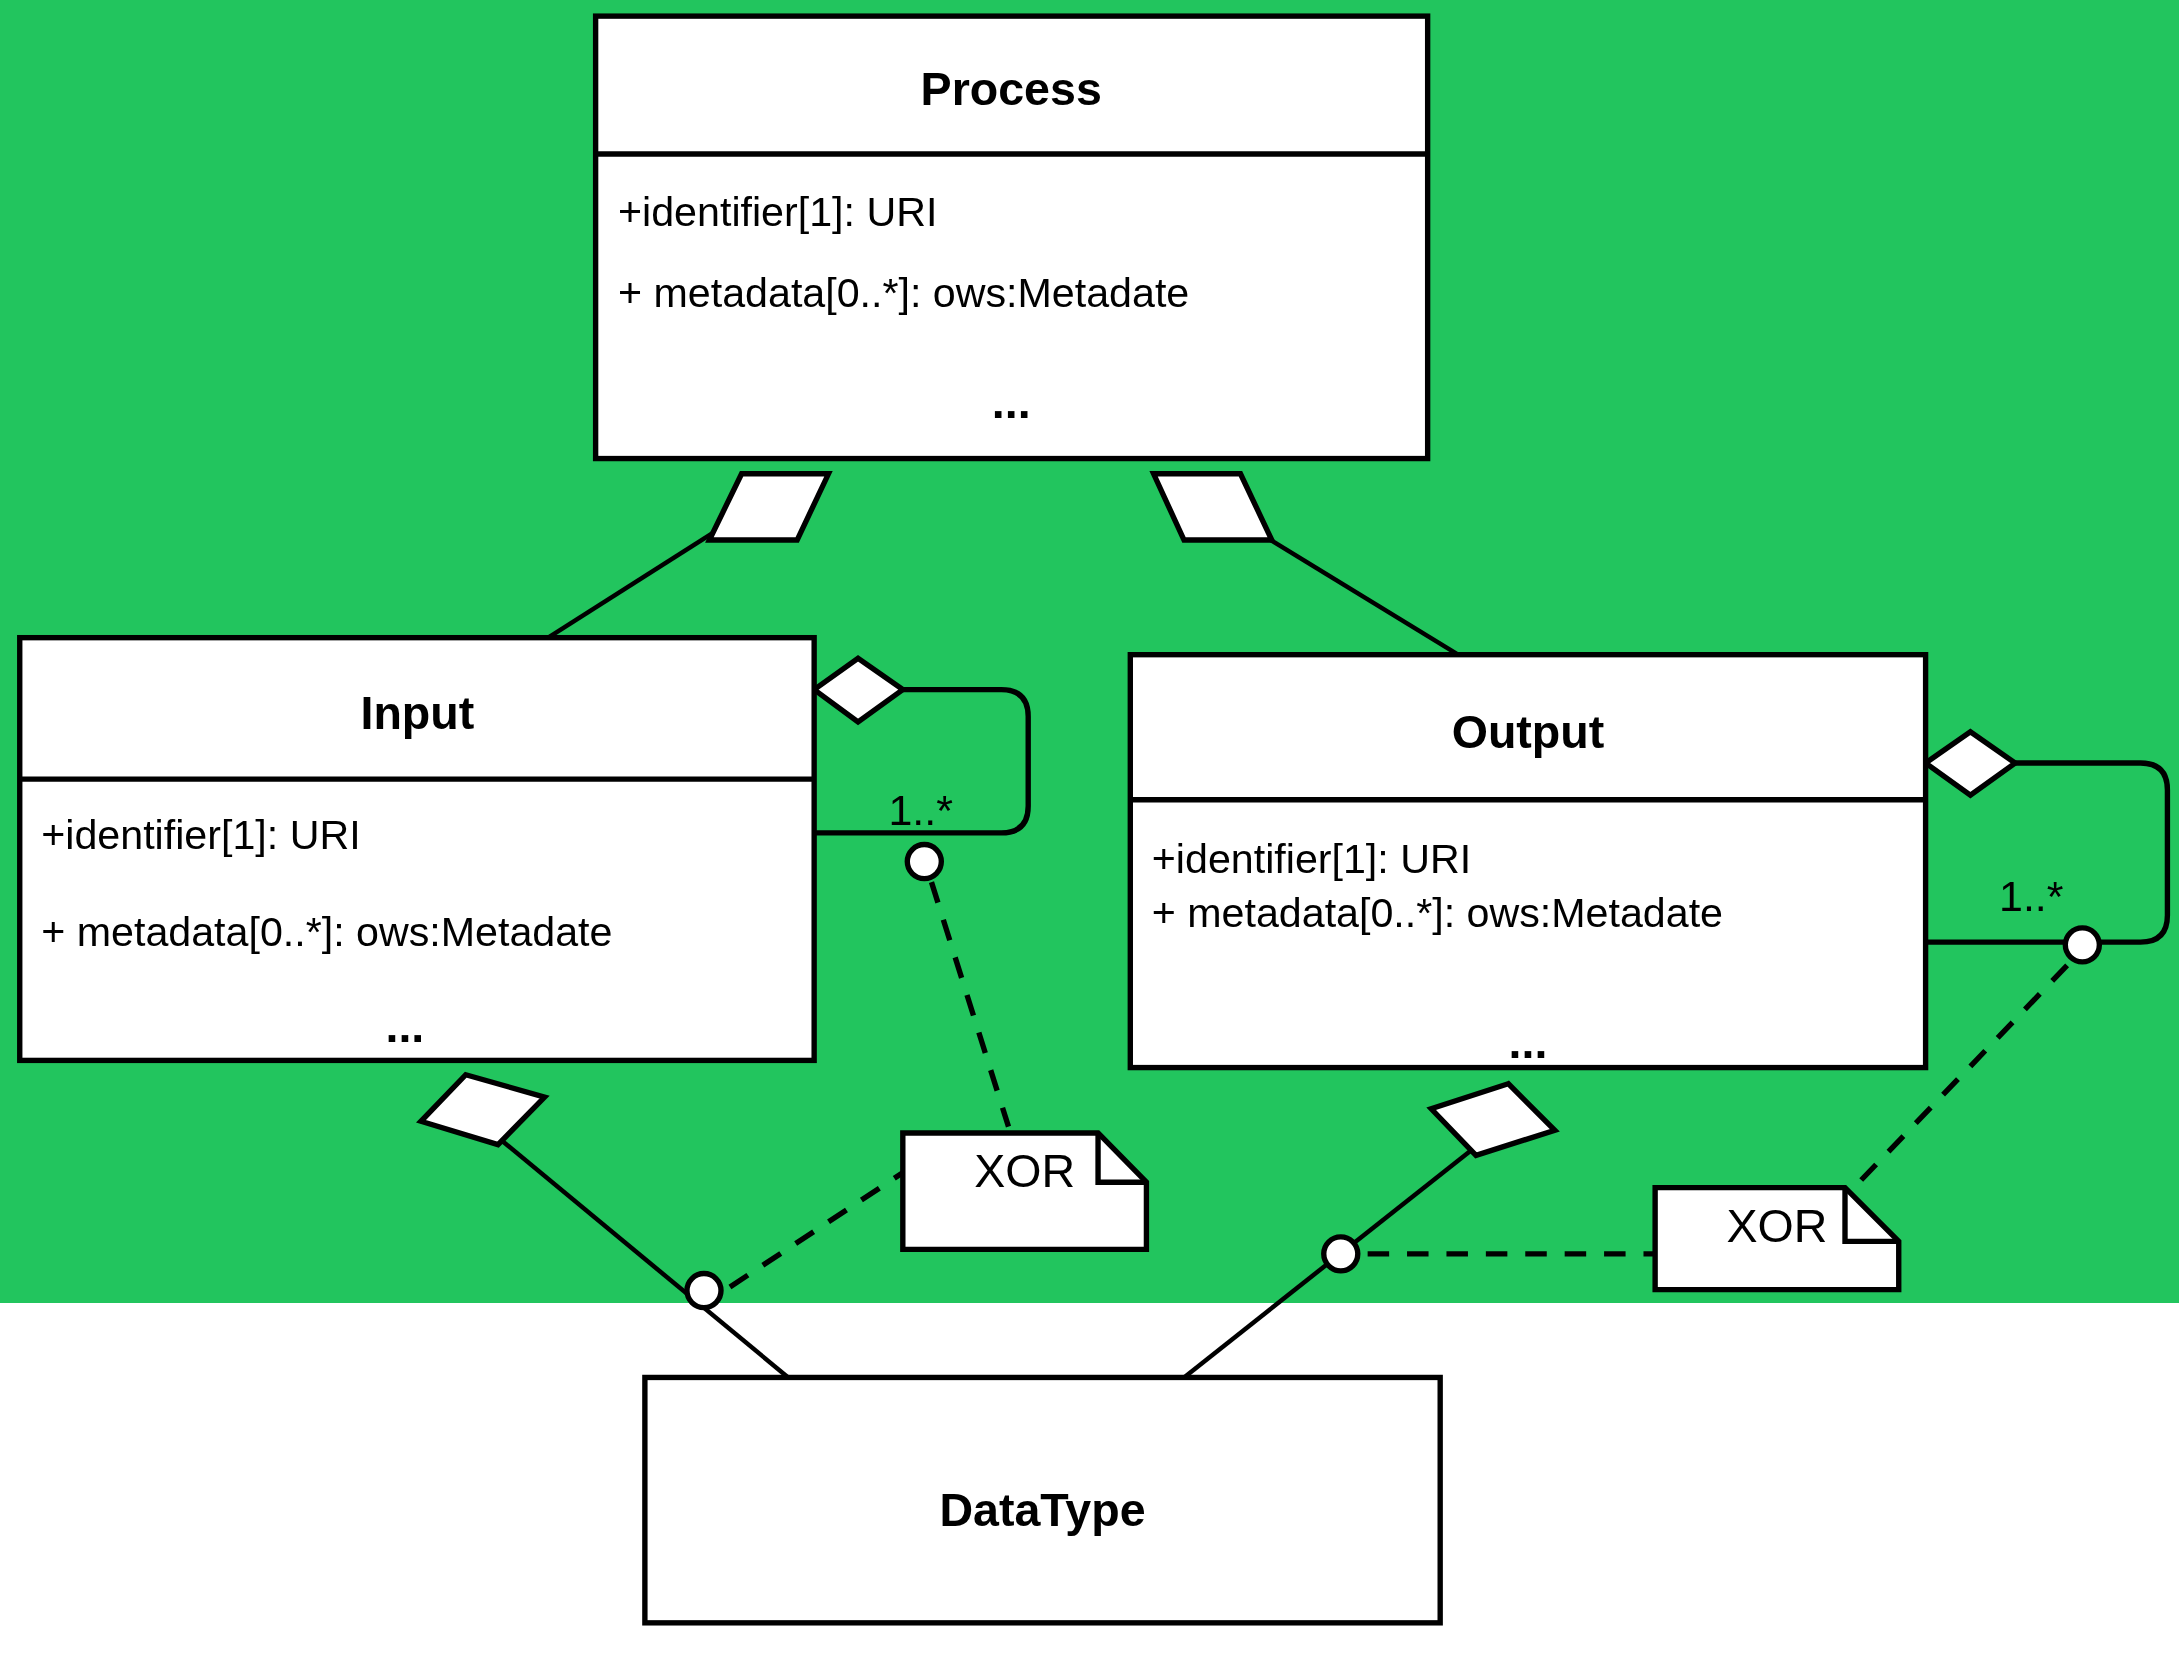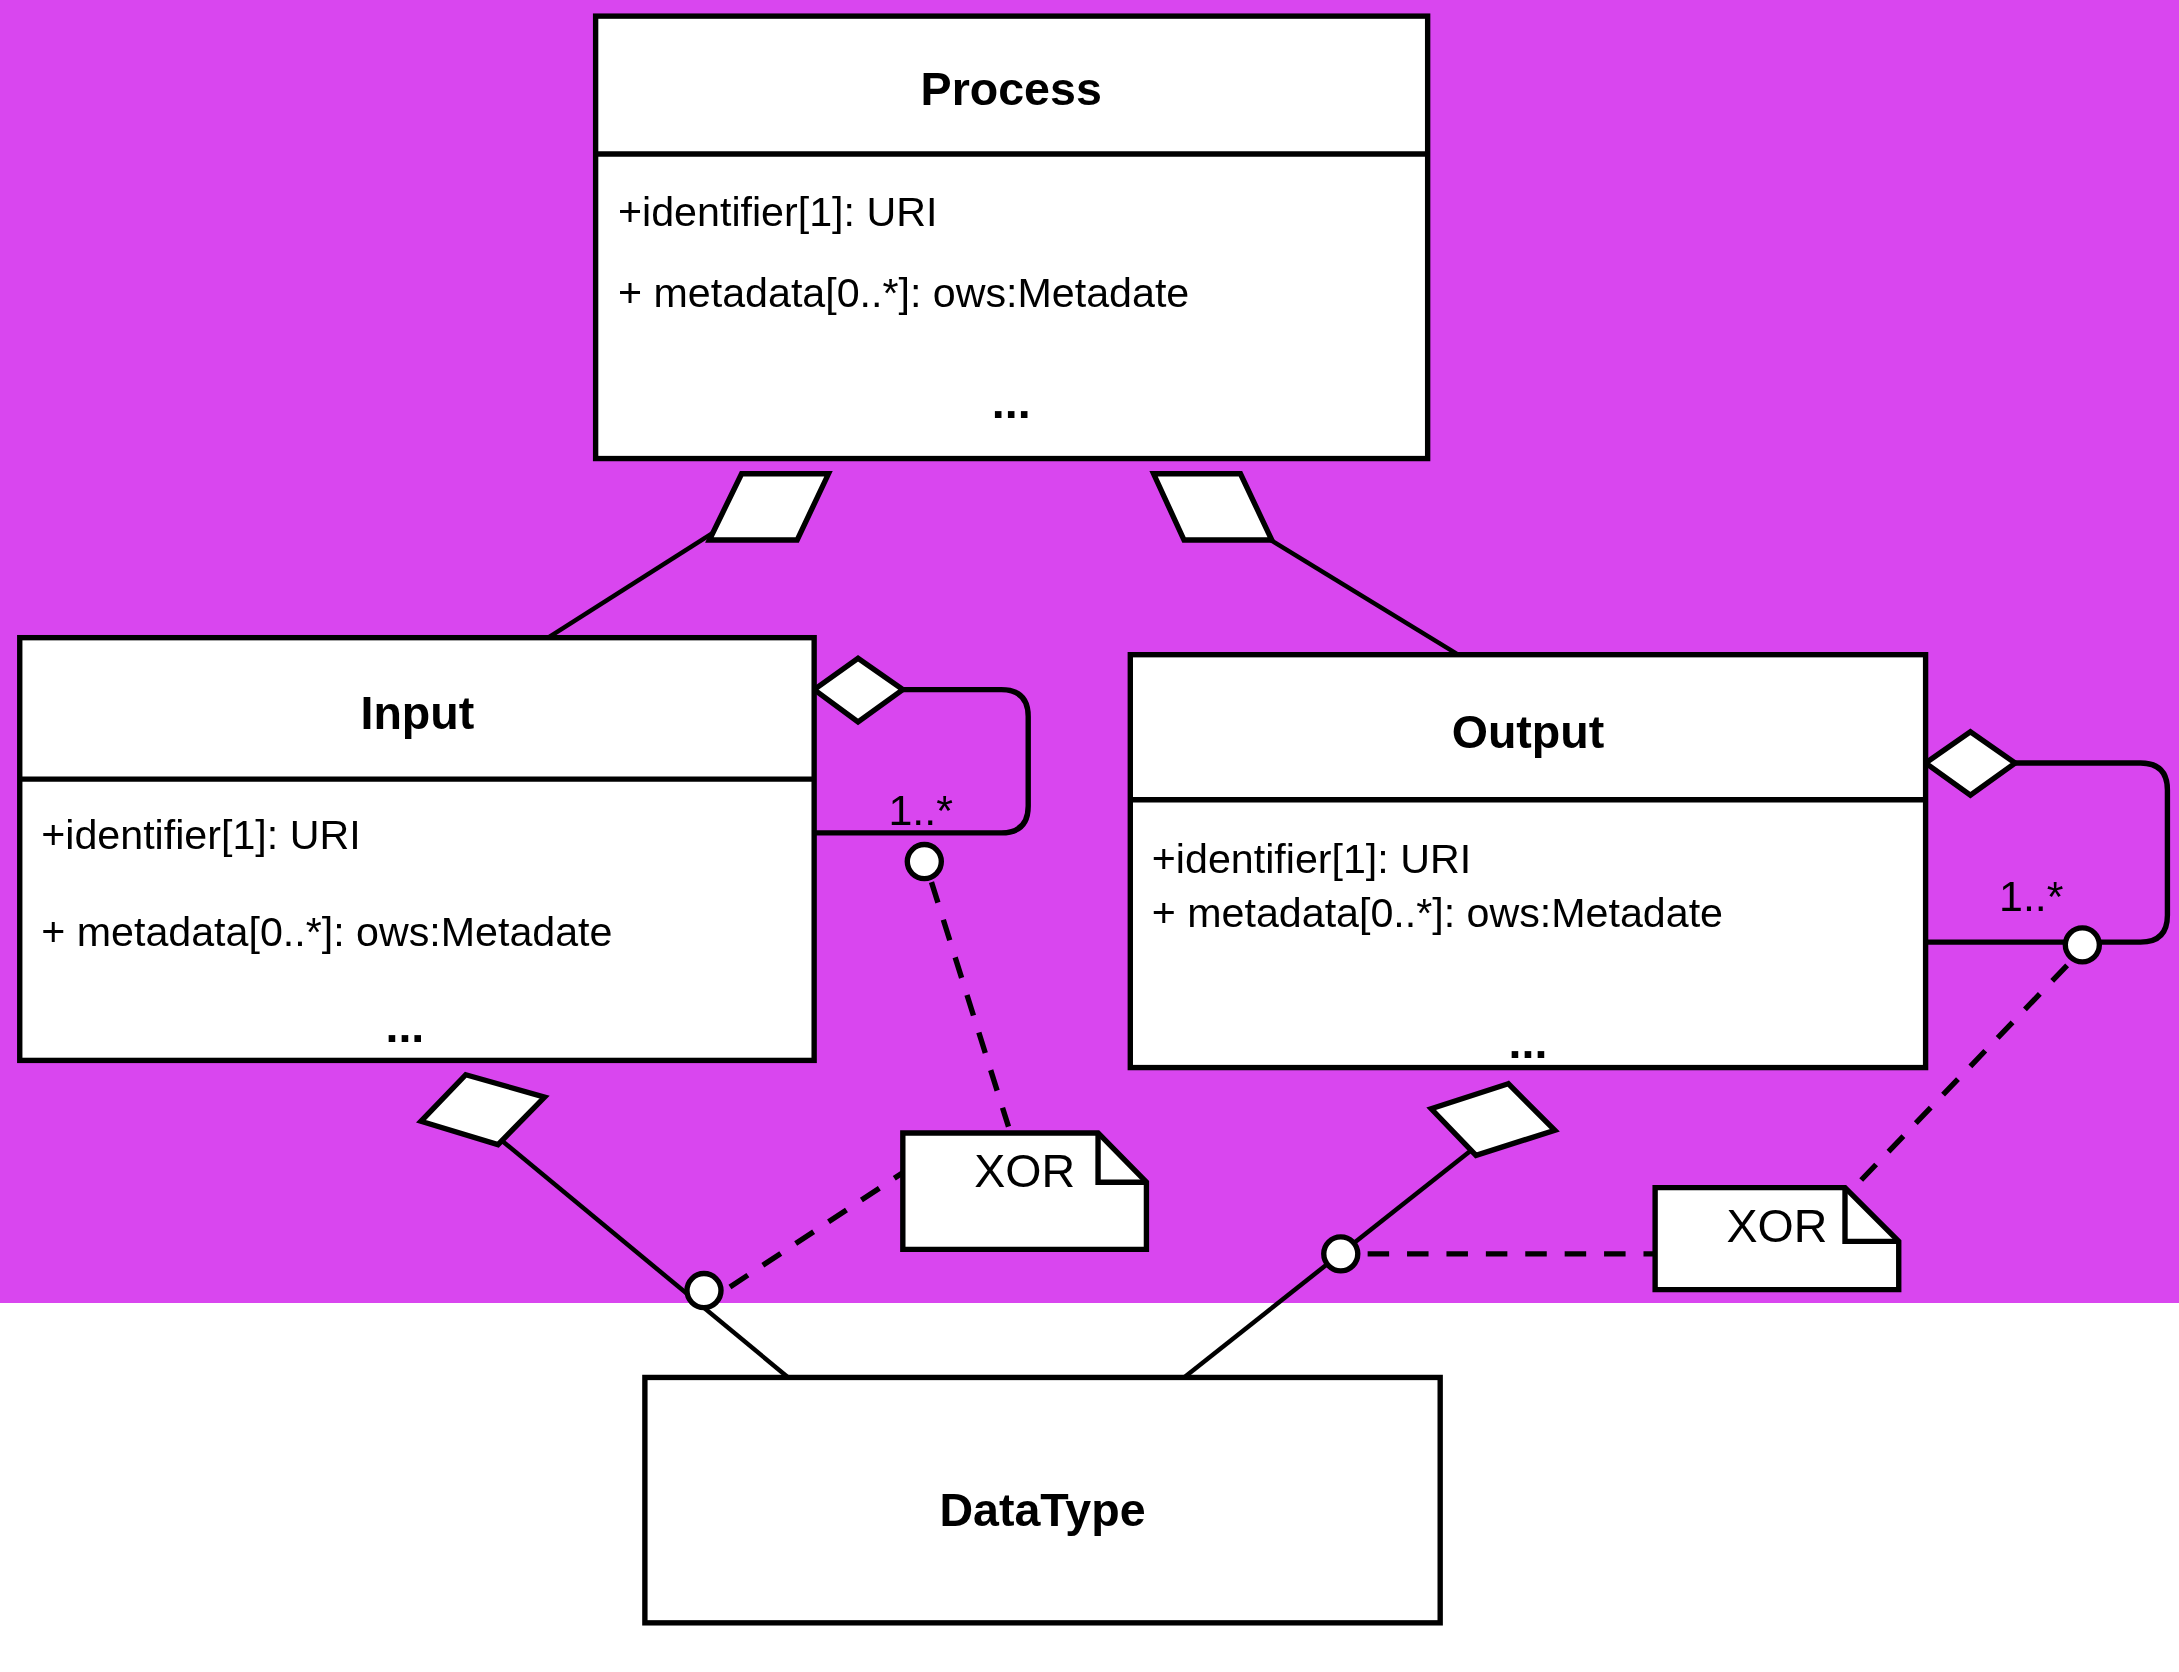--- a/index.html
+++ b/index.html
@@ -10,21 +10,21 @@
   body {
     width: 2180px;
     height: 1673px;
     font-family: "Liberation Sans", sans-serif;
     overflow: hidden;
   }
   #diagram-root {
     position: relative;
     width: 2180px;
     height: 1303px;
-    background: #d946ef;
+    background: #22c55e;
   }
   svg.diagram {
     display: block;
     width: 2180px;
     height: 1673px;
   }
   .cls-box {
     fill: #ffffff;
     stroke: #000000;
     stroke-width: 6;

